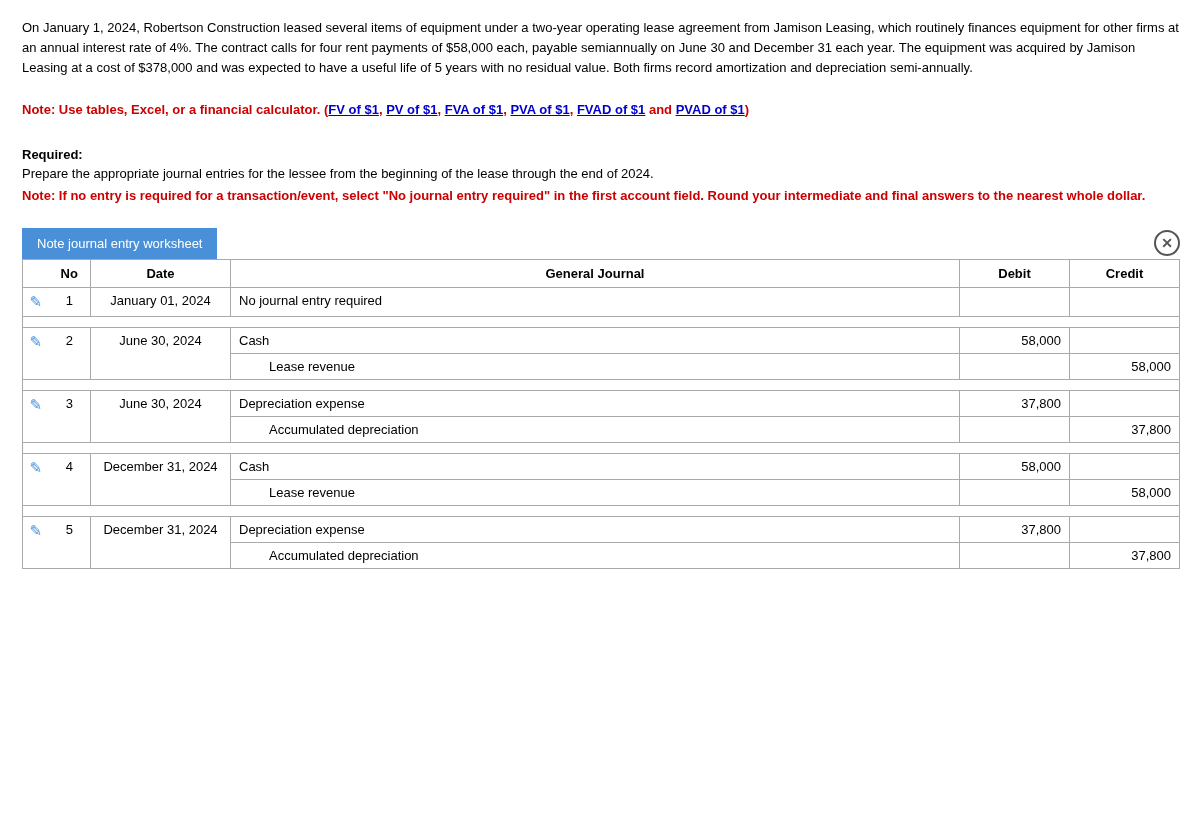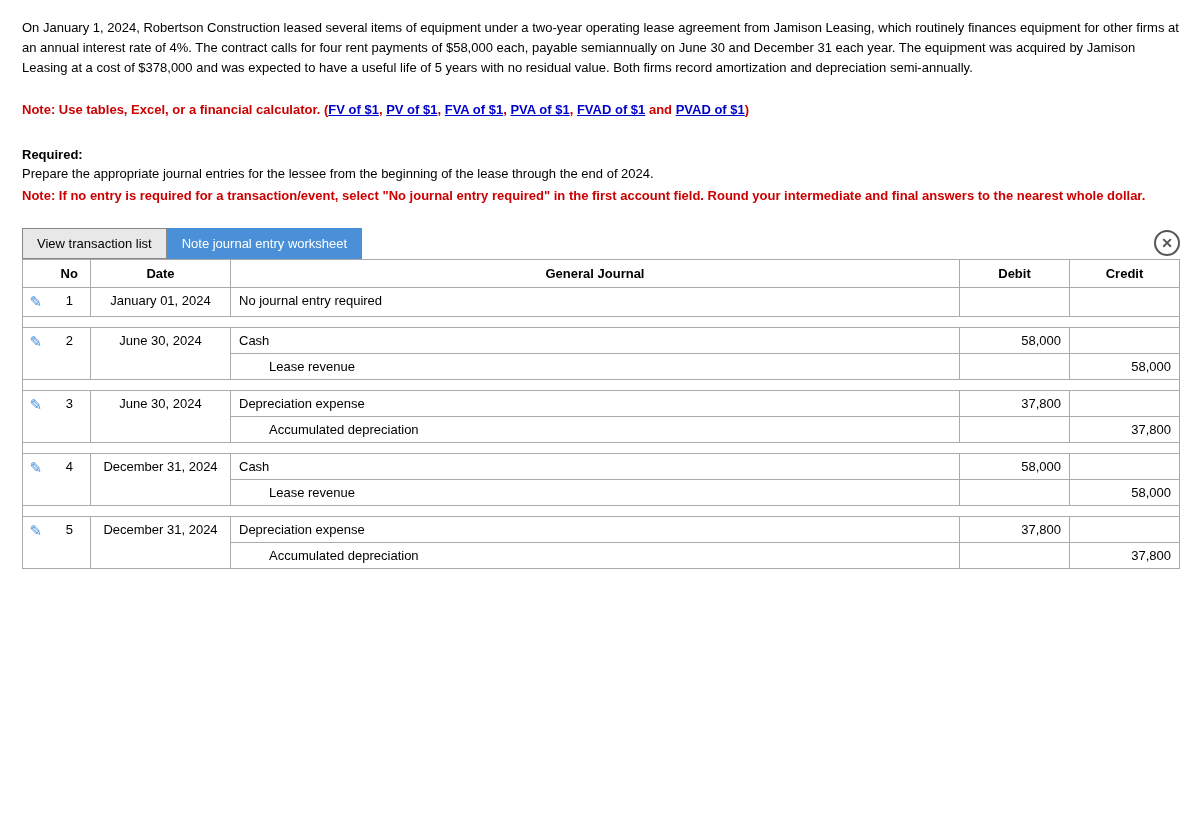--- a/index.html
+++ b/index.html
@@ -155,21 +155,20 @@
 </div>
 
 <div class="required-section">
   <div class="req-label">Required:</div>
   <div>Prepare the appropriate journal entries for the lessee from the beginning of the lease through the end of 2024.</div>
   <div class="required-note">Note: If no entry is required for a transaction/event, select "No journal entry required" in the first account field. Round your intermediate and final answers to the nearest whole dollar.</div>
 </div>
 
 <div class="table-container">
   <div class="button-row">
-    <button class="tab-btn">View transaction list</button>
     <button class="tab-btn active">Note journal entry worksheet</button>
     <div class="close-btn-wrap">
       <button class="close-btn">✕</button>
     </div>
   </div>
 
   <table class="journal-table">
     <thead>
       <tr>
         <th style="width:26px; border-right:none;"></th>

